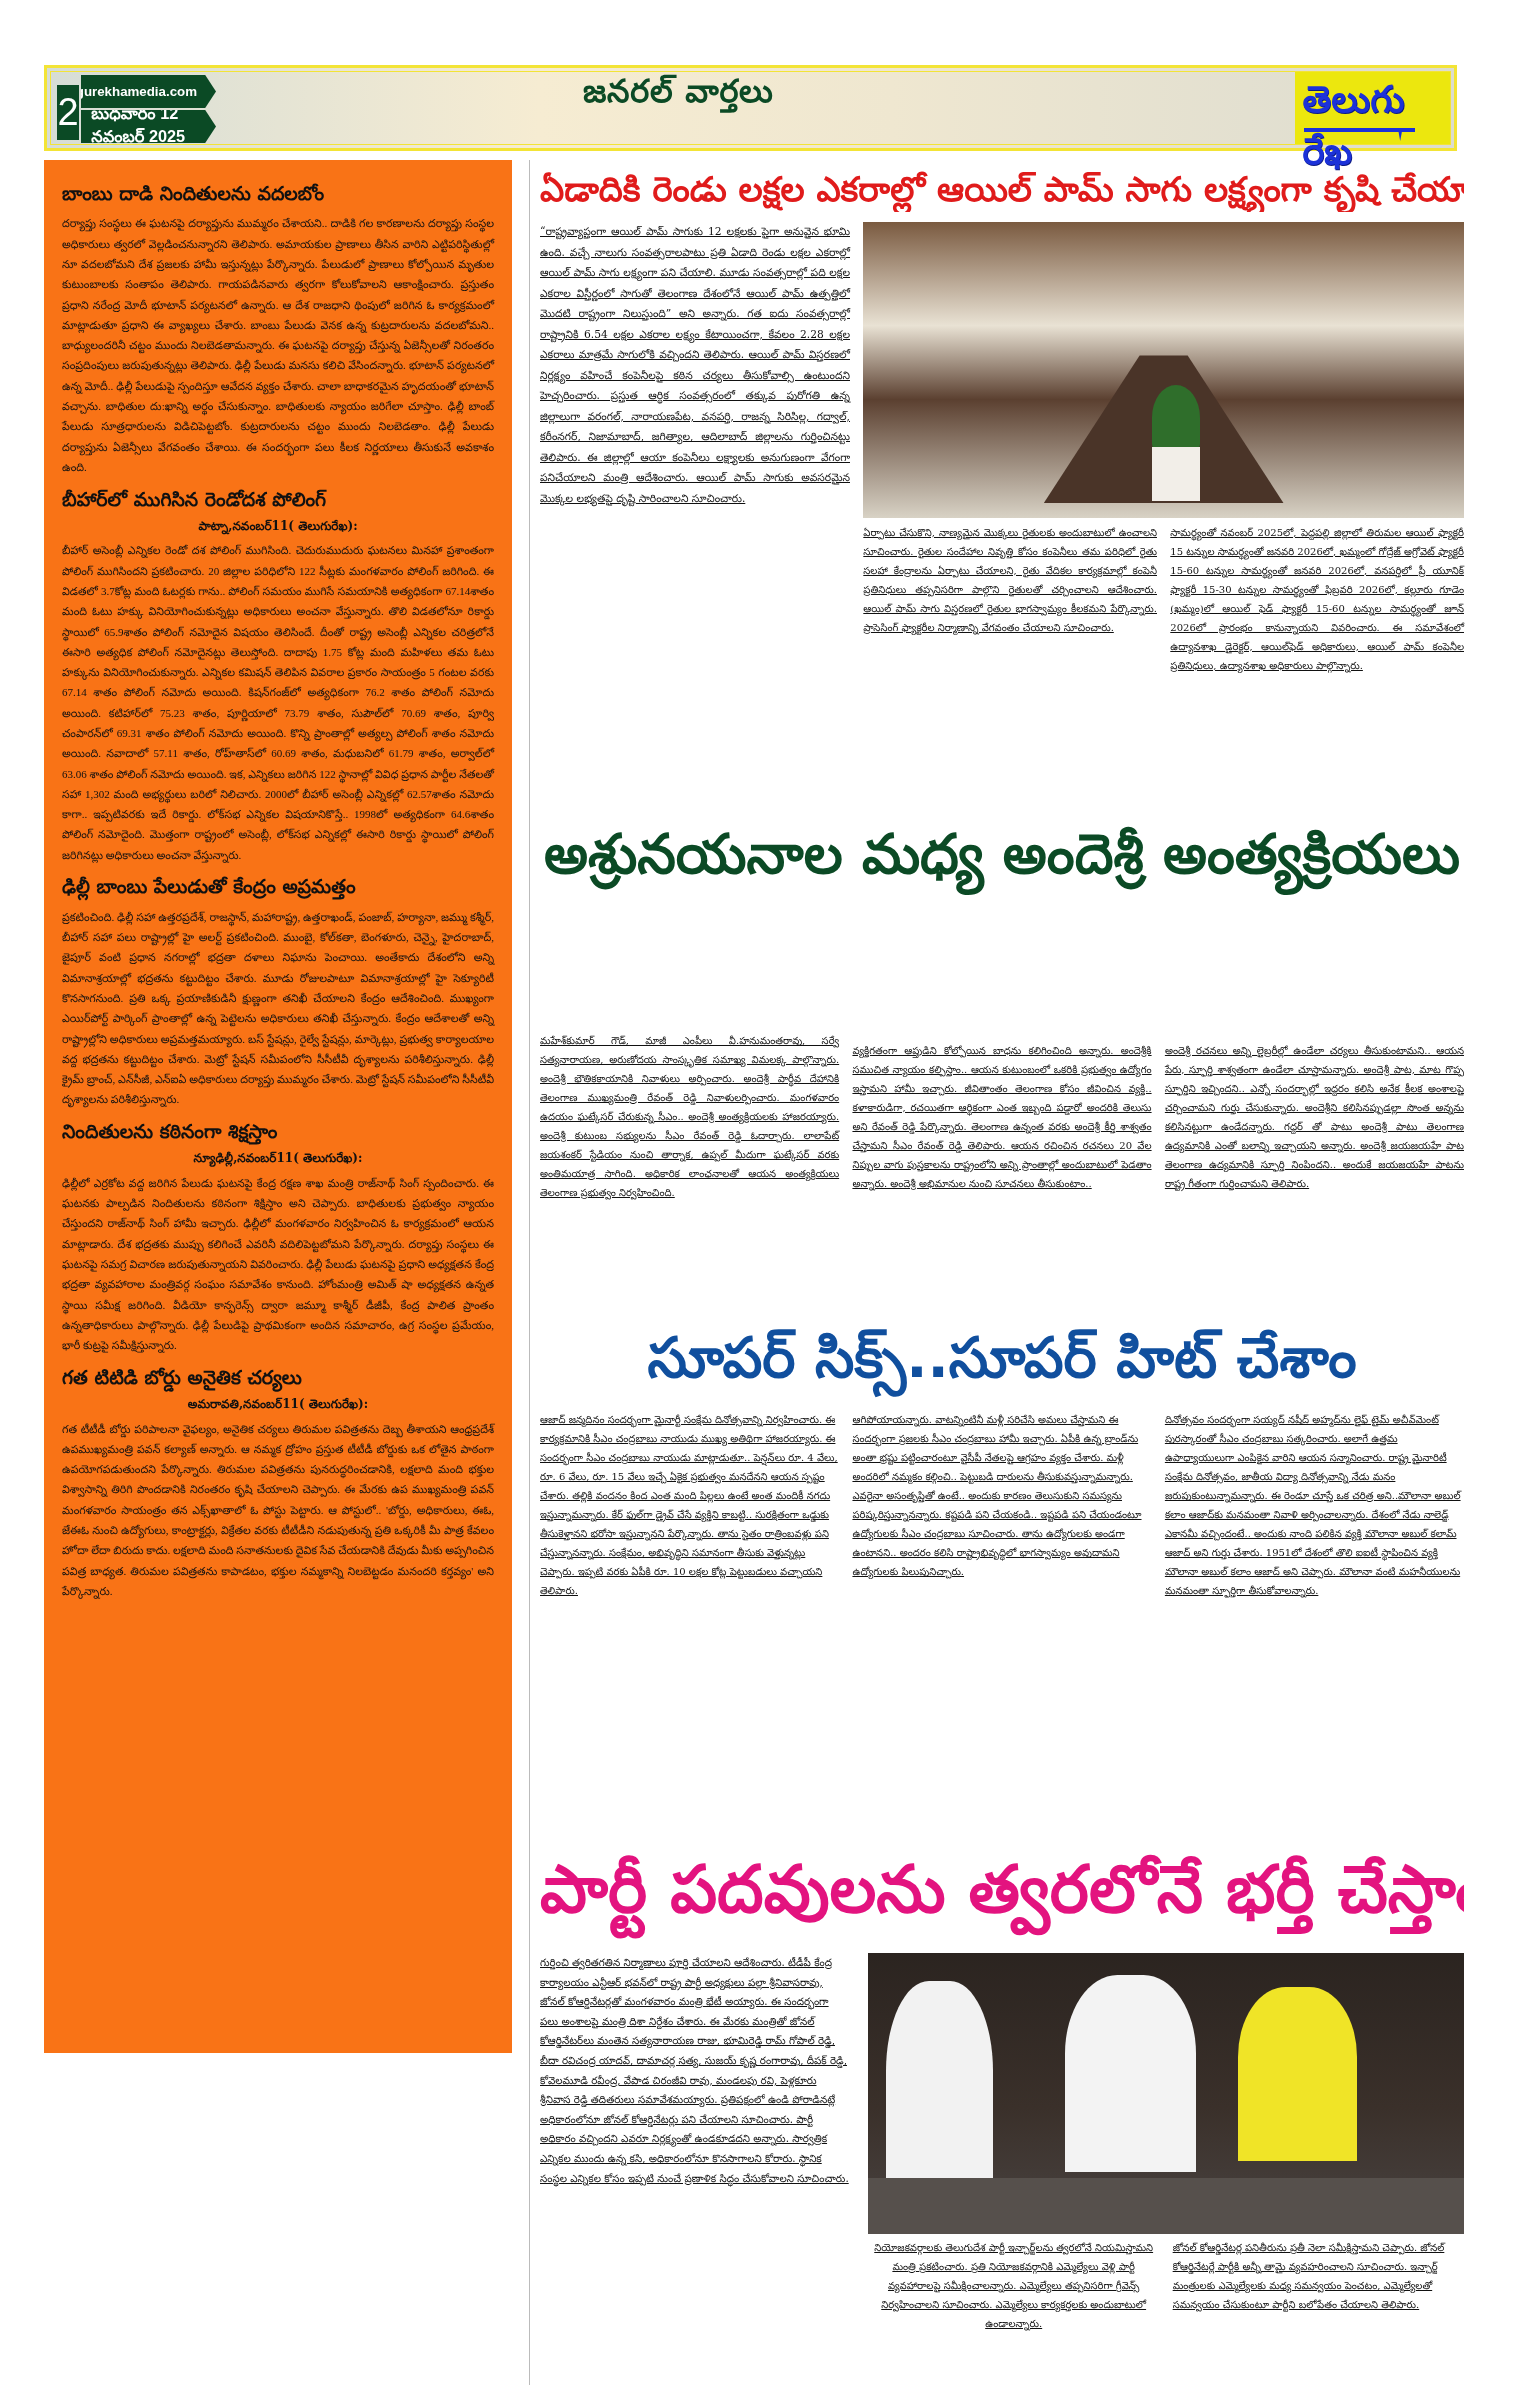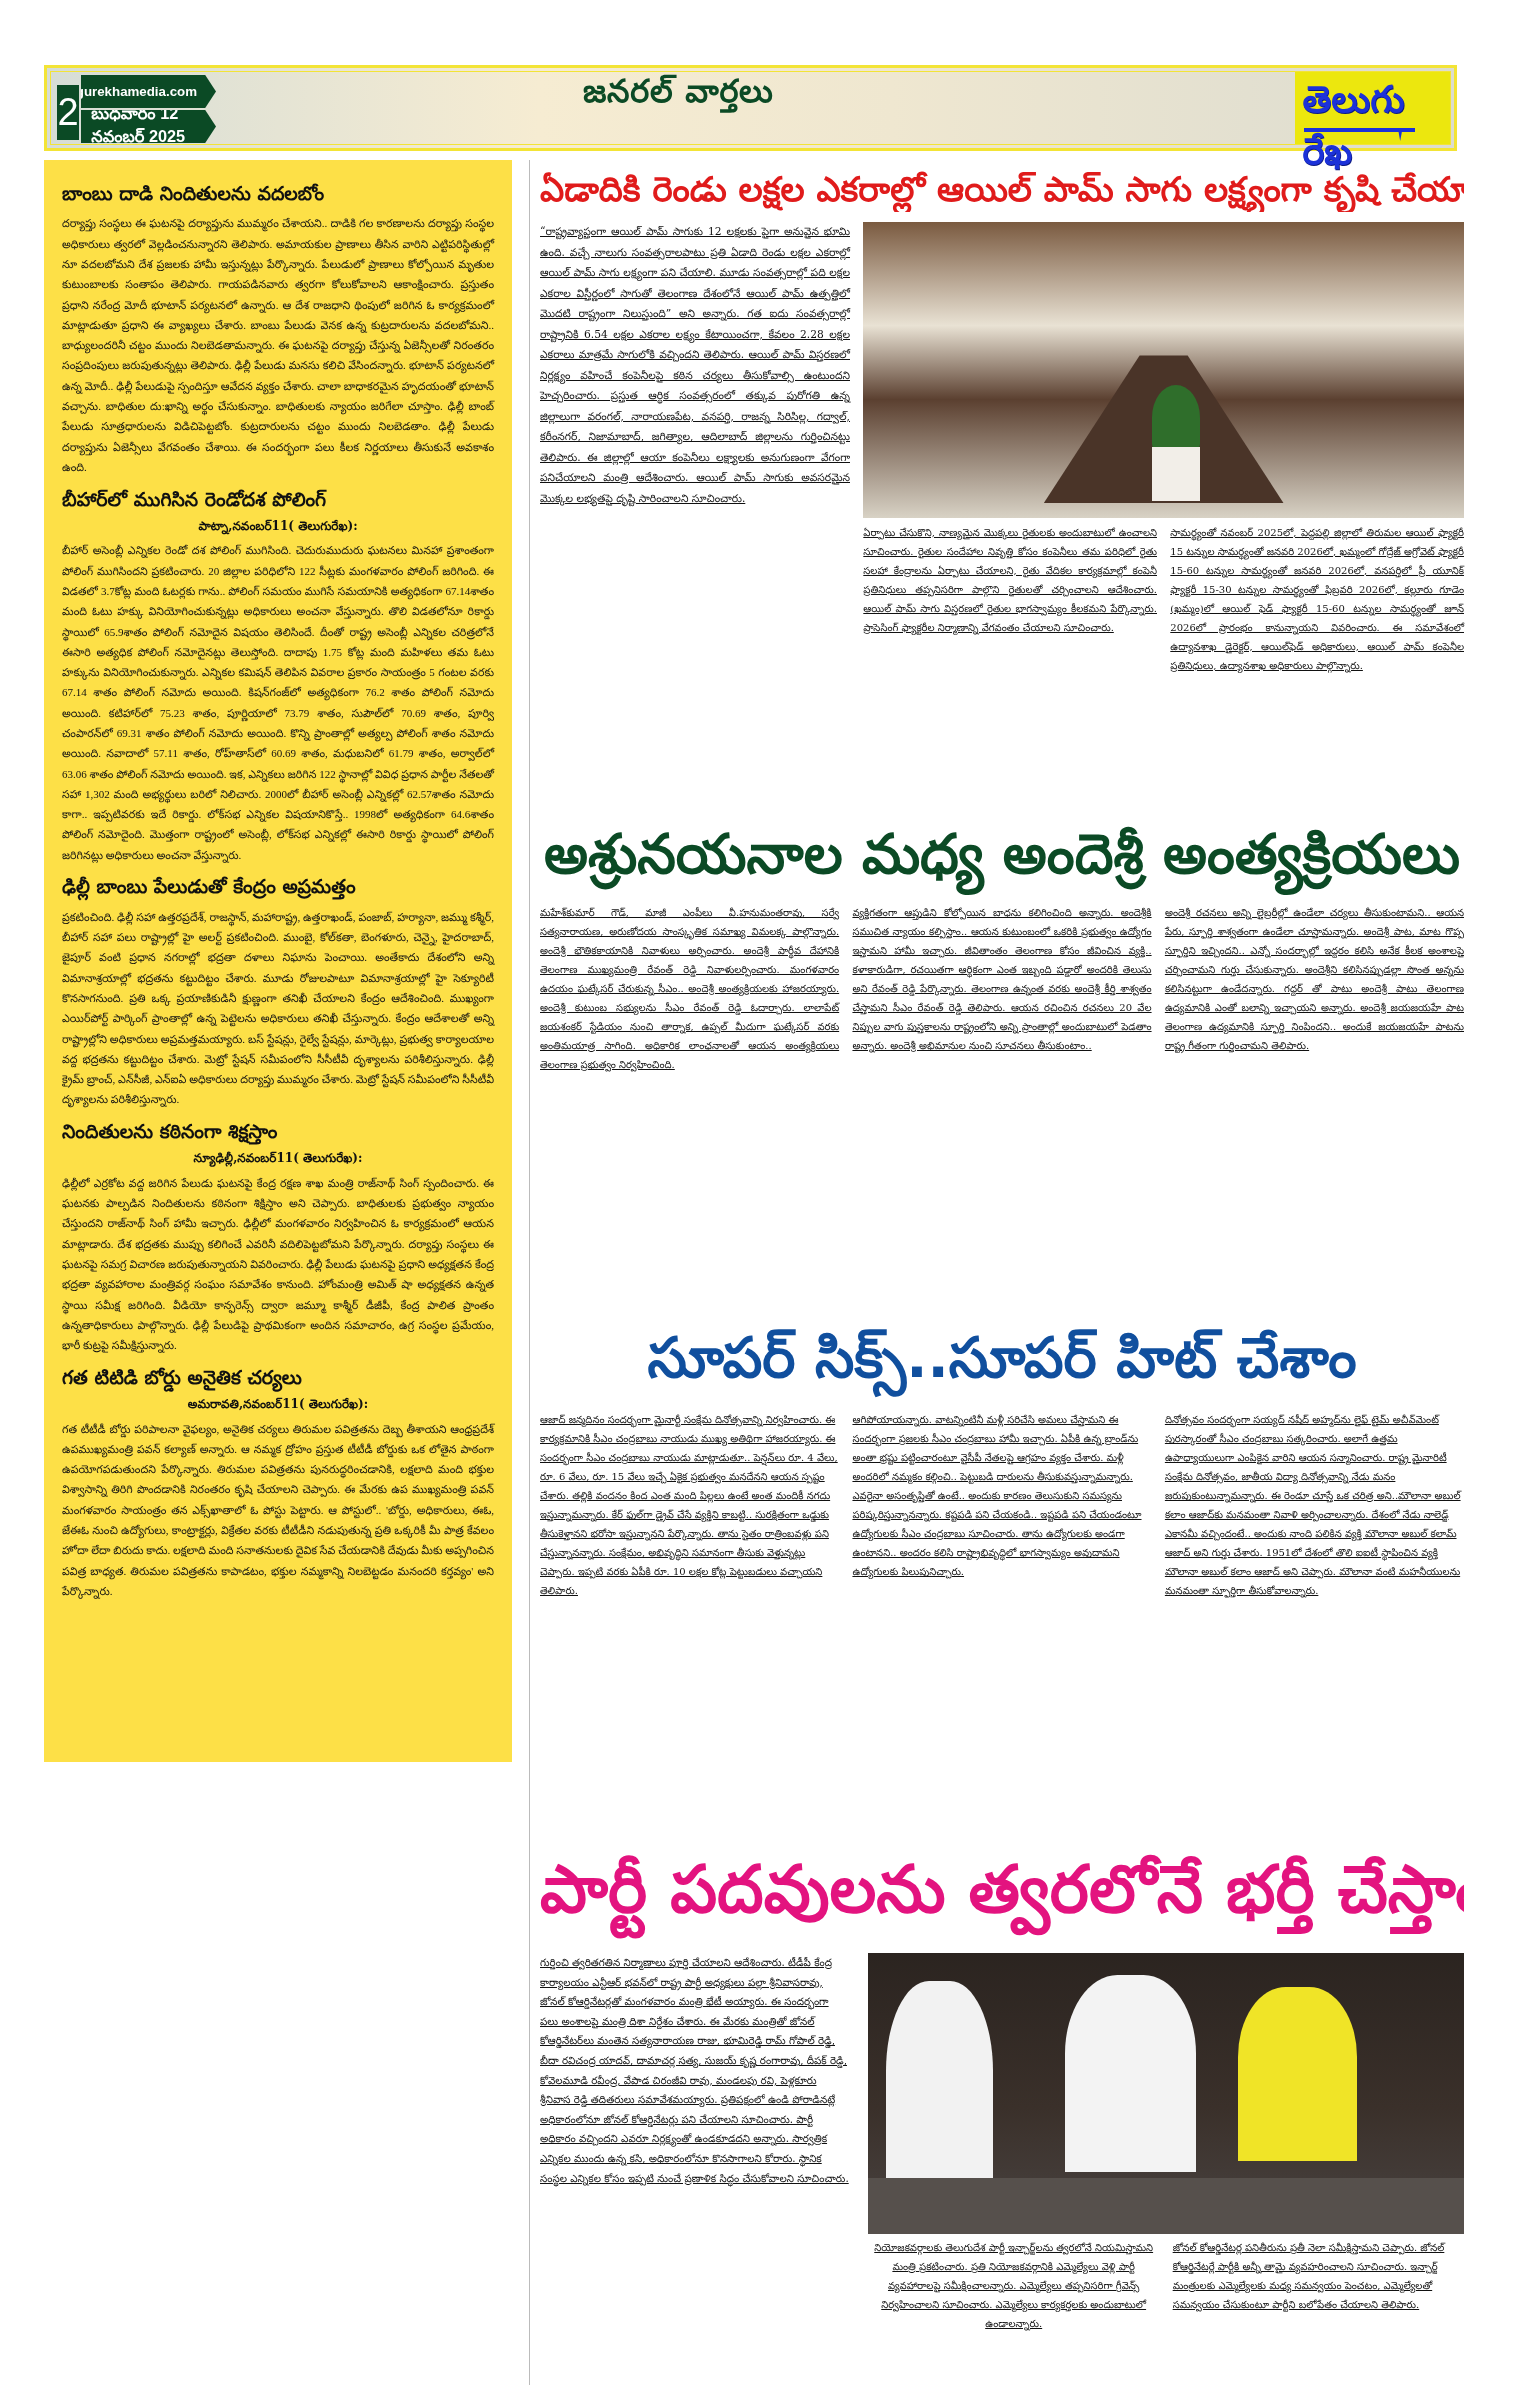--- a/index.html
+++ b/index.html
@@ -11,21 +11,21 @@
   .ribbon{position:absolute;left:30px;height:33px;background:#0b4a25;color:#fff;font-family:"Liberation Sans",sans-serif;font-weight:bold;display:flex;align-items:center;padding-left:10.3px;box-sizing:border-box;clip-path:polygon(0 0,92% 0,100% 50%,92% 100%,0 100%);}
   .ribbon.url{top:3px;width:135px;font-size:13.3px;justify-content:flex-end;padding-right:19px;}
   .ribbon.date{top:38px;width:135px;font-size:16.3px;}
   .section-title{position:absolute;left:532px;top:0;font-family:"DejaVu Sans",sans-serif;font-weight:bold;font-size:32px;color:#0b4a25;letter-spacing:0.7px;}
   .logo-box{position:absolute;right:0;top:0;width:127px;height:100%;background:#ece70e;padding-left:28px;}
   .logo{position:absolute;left:7.4px;top:6px;font-family:"DejaVu Sans",sans-serif;font-weight:bold;font-size:37px;color:#1c32d8;text-shadow:0.7px 0.7px 0 #0a1780;}
   .logo-line{position:absolute;left:9px;bottom:12px;width:111px;height:4.4px;background:#1c32d8;}
   .logo-pen{position:absolute;left:103px;bottom:3px;width:4.4px;height:12px;background:#1c32d8;clip-path:polygon(0 0,100% 0,50% 100%);}
 
   
-  .left-col{position:absolute;left:44px;top:160px;width:468px;height:1602px;background:#fde047;}
+  .left-col{position:absolute;left:44px;top:160px;width:468px;height:1893px;background:#f97316;}
   .left-col .article{padding:0 18px;}
   .h-left{font-family:"DejaVu Sans",sans-serif;font-weight:bold;font-size:19px;margin:10.3px 0 4.4px;color:#111;}
   .dateline{text-align:center;font-weight:bold;font-size:12px;margin:4.4px 0 4.4px;}
   .body{font-size:11px;line-height:20.3px;text-align:justify;margin:0;font-family:Liberation Serif, serif;}
 
   .vline{position:absolute;left:529px;top:160px;width:0.7px;height:2225px;background:#bbb;}
 
   
   .right{position:absolute;left:540px;top:160px;width:924px;}
   .headline{font-family:"DejaVu Sans",sans-serif;font-weight:bold;text-align:center;white-space:nowrap;overflow:hidden;}
@@ -105,21 +105,21 @@
         <div class="cols" style="margin-top:4.4px;">
           <div class="col">ఏర్పాటు చేసుకొని, నాణ్యమైన మొక్కలు రైతులకు అందుబాటులో ఉంచాలని సూచించారు. రైతుల సందేహాల నివృత్తి కోసం కంపెనీలు తమ పరిధిలో రైతు సలహా కేంద్రాలను ఏర్పాటు చేయాలని, రైతు వేదికల కార్యక్రమాల్లో కంపెనీ ప్రతినిధులు తప్పనిసరిగా పాల్గొని రైతులతో చర్చించాలని ఆదేశించారు. ఆయిల్ పామ్ సాగు విస్తరణలో రైతుల భాగస్వామ్యం కీలకమని పేర్కొన్నారు. ప్రాసెసింగ్ ఫ్యాక్టరీల నిర్మాణాన్ని వేగవంతం చేయాలని సూచించారు.</div>
           <div class="col">సామర్థ్యంతో నవంబర్ 2025లో, పెద్దపల్లి జిల్లాలో తిరుమల ఆయిల్ ఫ్యాక్టరీ 15 టన్నుల సామర్థ్యంతో జనవరి 2026లో, ఖమ్మంలో గోద్రేజ్ అగ్రోవెట్ ఫ్యాక్టరీ 15-60 టన్నుల సామర్థ్యంతో జనవరి 2026లో, వనపర్తిలో ప్రీ యూనిక్ ఫ్యాక్టరీ 15-30 టన్నుల సామర్థ్యంతో ఫిబ్రవరి 2026లో, కల్లూరు గూడెం (ఖమ్మం)లో ఆయిల్ ఫెడ్ ఫ్యాక్టరీ 15-60 టన్నుల సామర్థ్యంతో జూన్ 2026లో ప్రారంభం కానున్నాయని వివరించారు. ఈ సమావేశంలో ఉద్యానశాఖ డైరెక్టర్, ఆయిల్‌ఫెడ్ అధికారులు, ఆయిల్ పామ్ కంపెనీల ప్రతినిధులు, ఉద్యానశాఖ అధికారులు పాల్గొన్నారు.</div>
         </div>
       </div>
     </div>
   </div>
 
   <div style="position:absolute;top:646px;left:0;width:924px;">
     <div class="headline h2">అశ్రునయనాల మధ్య అందెశ్రీ అంత్యక్రియలు</div>
-    <div class="cols" style="margin-top:1px;height:399px;overflow:hidden;">
+    <div class="cols" style="margin-top:15px;height:399px;overflow:hidden;align-items:center;">
       <div class="col">మహేశ్‌కుమార్ గౌడ్, మాజీ ఎంపీలు వీ.హనుమంతరావు, సర్వే సత్యనారాయణ, అరుణోదయ సాంస్కృతిక సమాఖ్య విమలక్క పాల్గొన్నారు. అందెశ్రీ భౌతికకాయానికి నివాళులు అర్పించారు. అందెశ్రీ పార్థీవ దేహానికి తెలంగాణ ముఖ్యమంత్రి రేవంత్ రెడ్డి నివాళులర్పించారు. మంగళవారం ఉదయం ఘట్కేసర్ చేరుకున్న సీఎం.. అందెశ్రీ అంత్యక్రియలకు హాజరయ్యారు. అందెశ్రీ కుటుంబ సభ్యులను సీఎం రేవంత్ రెడ్డి ఓదార్చారు. లాలాపేట్ జయశంకర్ స్టేడియం నుంచి తార్నాక, ఉప్పల్ మీదుగా ఘట్కేసర్ వరకు అంతిమయాత్ర సాగింది. అధికారిక లాంఛనాలతో ఆయన అంత్యక్రియలు తెలంగాణ ప్రభుత్వం నిర్వహించింది.</div>
       <div class="col">వ్యక్తిగతంగా ఆప్తుడిని కోల్పోయిన బాధను కలిగించింది అన్నారు. అందెశ్రీకి సముచిత న్యాయం కల్పిస్తాం.. ఆయన కుటుంబంలో ఒకరికి ప్రభుత్వం ఉద్యోగం ఇస్తామని హామీ ఇచ్చారు. జీవితాంతం తెలంగాణ కోసం జీవించిన వ్యక్తి.. కళాకారుడిగా, రచయితగా ఆర్థికంగా ఎంత ఇబ్బంది పడ్డారో అందరికి తెలుసు అని రేవంత్ రెడ్డి పేర్కొన్నారు. తెలంగాణ ఉన్నంత వరకు అందెశ్రీ కీర్తి శాశ్వతం చేస్తామని సీఎం రేవంత్ రెడ్డి తెలిపారు. ఆయన రచించిన రచనలు 20 వేల నిప్పుల వాగు పుస్తకాలను రాష్ట్రంలోని అన్ని ప్రాంతాల్లో అందుబాటులో పెడతాం అన్నారు. అందెశ్రీ అభిమానుల నుంచి సూచనలు తీసుకుంటాం..</div>
       <div class="col">అందెశ్రీ రచనలు అన్ని లైబ్రరీల్లో ఉండేలా చర్యలు తీసుకుంటామని.. ఆయన పేరు, స్ఫూర్తి శాశ్వతంగా ఉండేలా చూస్తామన్నారు. అందెశ్రీ పాట, మాట గొప్ప స్ఫూర్తిని ఇచ్చిందని.. ఎన్నో సందర్భాల్లో ఇద్దరం కలిసి అనేక కీలక అంశాలపై చర్చించామని గుర్తు చేసుకున్నారు. అందెశ్రీని కలిసినప్పుడల్లా సొంత అన్నను కలిసినట్టుగా ఉండేదన్నారు. గద్దర్ తో పాటు అందెశ్రీ పాటు తెలంగాణ ఉద్యమానికి ఎంతో బలాన్ని ఇచ్చాయని అన్నారు. అందెశ్రీ జయజయహే పాట తెలంగాణ ఉద్యమానికి స్ఫూర్తి నింపిందని.. అందుకే జయజయహే పాటను రాష్ట్ర గీతంగా గుర్తించామని తెలిపారు.</div>
     </div>
   </div>
 
   <div style="position:absolute;top:1150px;left:0;width:924px;">
     <div class="headline h3">సూపర్ సిక్స్..సూపర్ హిట్ చేశాం</div>
     <div class="cols" style="margin-top:4.4px;height:414px;overflow:hidden;">
       <div class="col" style="text-align:left">ఆజాద్ జన్మదినం సందర్భంగా మైనార్టీ సంక్షేమ దినోత్సవాన్ని నిర్వహించారు. ఈ కార్యక్రమానికి సీఎం చంద్రబాబు నాయుడు ముఖ్య అతిథిగా హాజరయ్యారు. ఈ సందర్భంగా సీఎం చంద్రబాబు నాయుడు మాట్లాడుతూ.. పెన్షన్‌లు రూ. 4 వేలు, రూ. 6 వేలు, రూ. 15 వేలు ఇచ్చే ఏకైక ప్రభుత్వం మనదేనని ఆయన స్పష్టం చేశారు. తల్లికి వందనం కింద ఎంత మంది పిల్లలు ఉంటే అంత మందికీ నగదు ఇస్తున్నామన్నారు. కేర్ ఫుల్‌గా డ్రైవ్ చేసే వ్యక్తిని కాబట్టి.. సురక్షితంగా ఒడ్డుకు తీసుకెళ్తానని భరోసా ఇస్తున్నానని పేర్కొన్నారు. తాను సైతం రాత్రింబవళ్లు పని చేస్తున్నానన్నారు. సంక్షేమం, అభివృద్ధిని సమానంగా తీసుకు వెళ్తున్నట్లు చెప్పారు. ఇప్పటి వరకు ఏపీకి రూ. 10 లక్షల కోట్ల పెట్టుబడులు వచ్చాయని తెలిపారు.</div>

